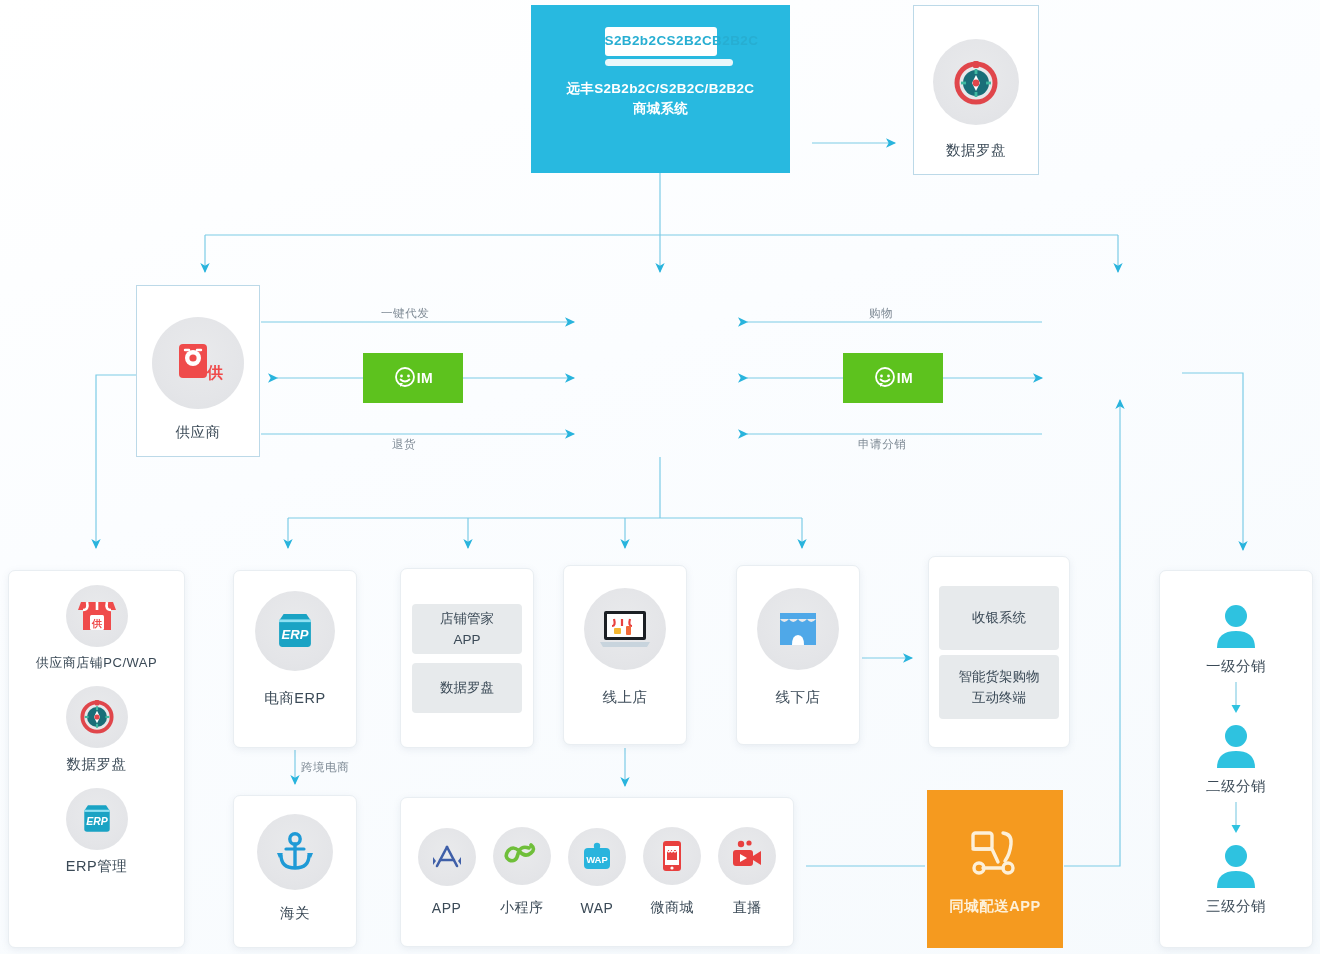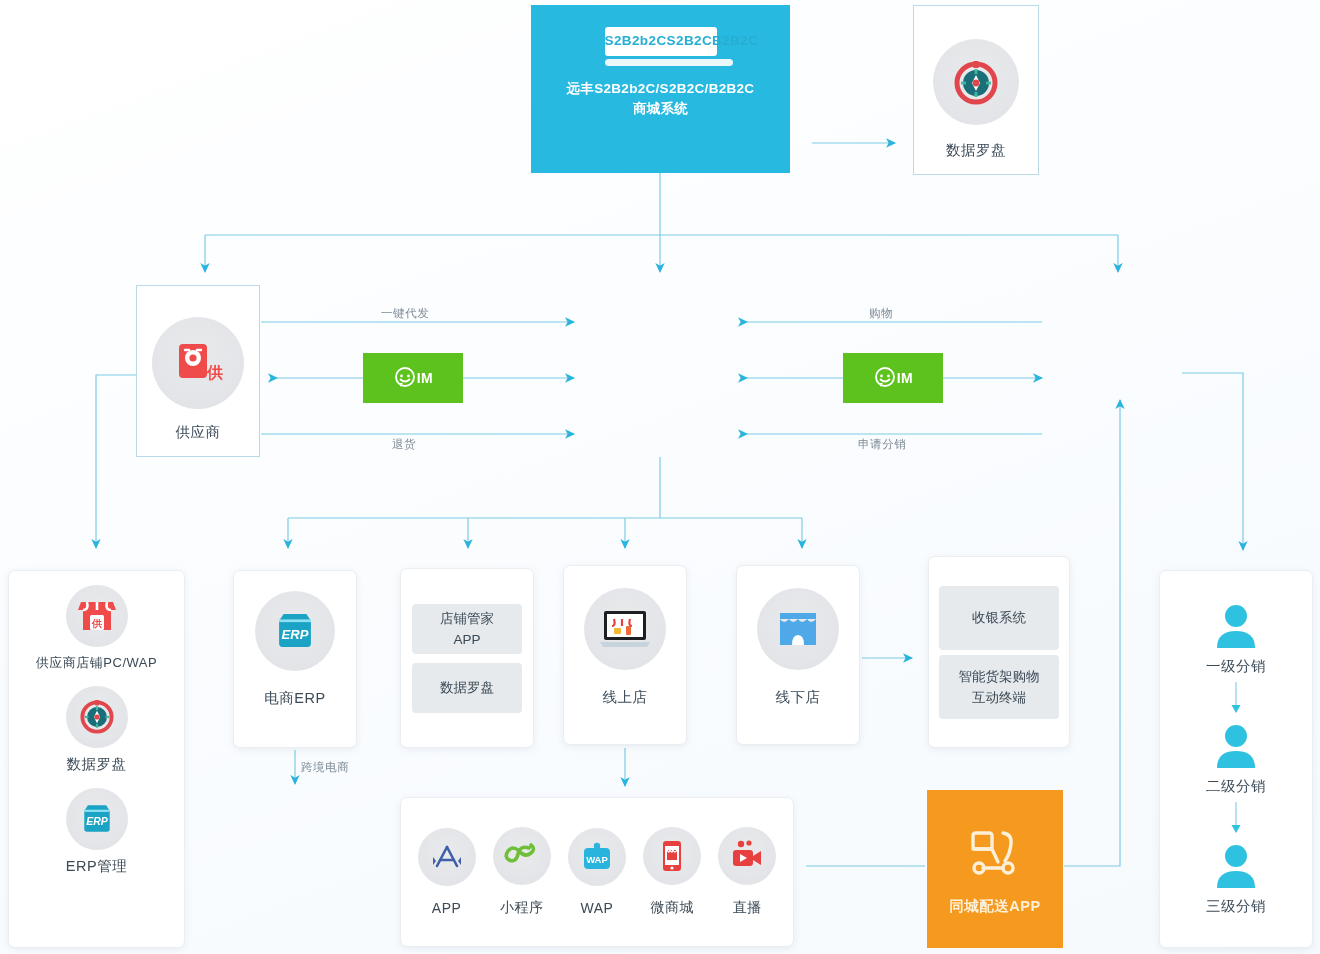--- a/index.html
+++ b/index.html
@@ -344,20 +344,33 @@
     <div class="disc">
       <svg width="50" height="50" viewBox="0 0 44 44">
         <path d="M8 13 l4-6 h20 l4 6 v20 a3 3 0 0 1 -3 3 h-22 a3 3 0 0 1 -3 -3 z" fill="#1aa3c4"></path>
         <path d="M8 13 h28" stroke="#8fe0f2" stroke-width="2.4"></path>
         <text x="22" y="29" font-size="11.5" font-weight="bold" fill="#fff" text-anchor="middle" font-style="italic" font-family="sans-serif">ERP</text>
       </svg>
     </div>
     <div class="lbl">电商ERP</div>
   </div>
 
+  <div class="card" id="card-customs">
+    <div class="disc">
+      <svg width="46" height="46" viewBox="0 0 46 46">
+        <circle cx="23" cy="10" r="5.2" fill="none" stroke="#1f9ad6" stroke-width="3.4"></circle>
+        <path d="M23 15 V38" stroke="#1f9ad6" stroke-width="3.4" stroke-linecap="round"></path>
+        <path d="M14 20 h18" stroke="#1f9ad6" stroke-width="3.2" stroke-linecap="round"></path>
+        <path d="M9 26 q0 13 14 13 q14 0 14-13" fill="none" stroke="#1f9ad6" stroke-width="3.4" stroke-linecap="round"></path>
+        <path d="M5 24 l6 0 l-4 5 z" fill="#1f9ad6"></path>
+        <path d="M41 24 l-6 0 l4 5 z" fill="#1f9ad6"></path>
+      </svg>
+    </div>
+    <div class="lbl">海关</div>
+  </div>
 
   <div class="card" id="card-apps">
     <div class="slab">
       <span>店铺管家</span>
       <span>APP</span>
     </div>
     <div class="slab">
       <span>数据罗盘</span>
     </div>
   </div>

